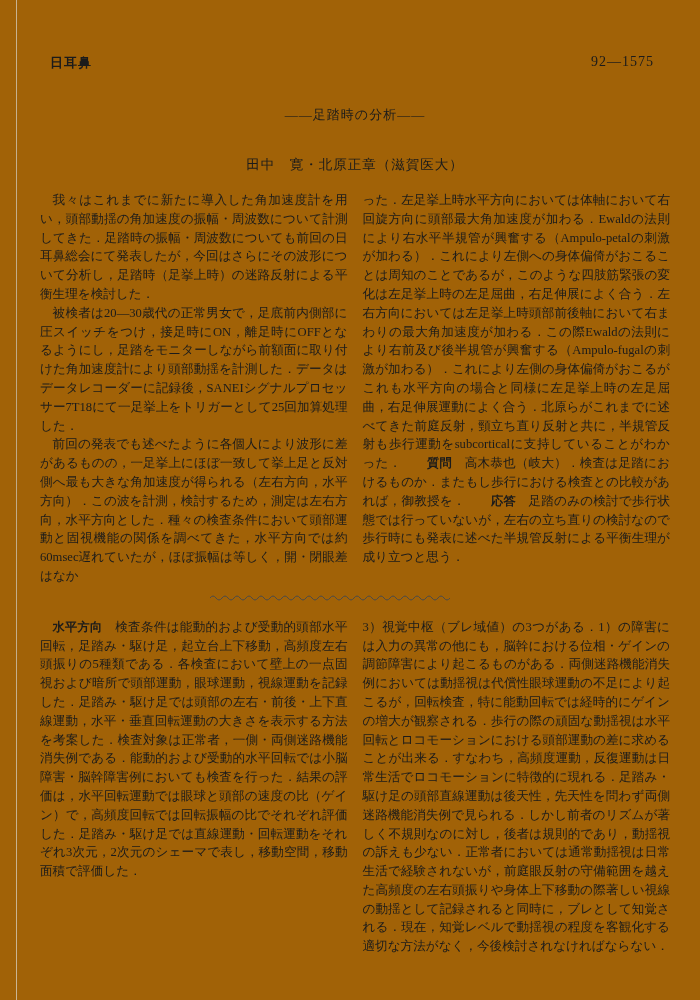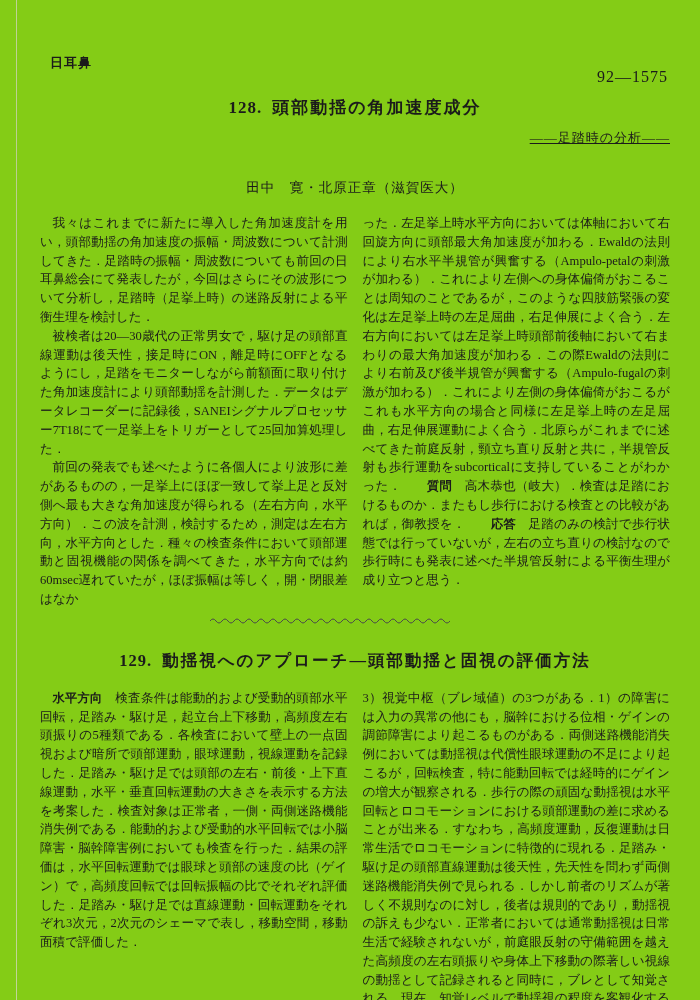--- a/index.html
+++ b/index.html
@@ -4,53 +4,52 @@
 <style>
   html,body{margin:0;padding:0;}
   body{
     width:700px;height:1000px;
     background:#e8e6e1;
     font-family:"Liberation Serif","DejaVu Serif",serif;
   }
   .page{
     position:relative;
     width:700px;height:1000px;
-    background:#84cc16;
+    background:#a16207;
     color:#1b1b1b;
     overflow:hidden;
     box-sizing:border-box;
   }
   .page-edge-line{
     position:absolute;left:16px;top:0;bottom:0;width:1px;
     background:linear-gradient(#d9d6cd,#c9c6bd 40%,#dcd9d0);
     opacity:.7;
   }
   .header{
     position:absolute;top:54px;left:0;right:0;height:22px;
   }
   .journal-label{
     position:absolute;left:50px;top:0;
     font-weight:bold;font-size:13px;letter-spacing:1px;
   }
   .page-number{
-    position:absolute;right:32px;top:0;
-    font-size:16px;letter-spacing:1px;margin-top:14px;
+    position:absolute;right:46px;top:0;
+    font-size:14px;letter-spacing:1px;
   }
   .content{
     position:absolute;top:96px;left:40px;right:30px;
   }
   .art-title{
     text-align:center;font-weight:bold;font-size:17px;
     letter-spacing:2px;margin:0;
   }
   .art-title .art-no{letter-spacing:1px;margin-right:10px;}
   .art-subtitle{
-    text-align:right;font-size:13px;letter-spacing:1px;
+    text-align:center;font-size:13px;letter-spacing:1px;
     margin:10px 0 0 0;
-    text-decoration:underline;
   }
   .art-authors{
     text-align:center;font-size:13.5px;letter-spacing:1px;
     margin:32px 0 0 0;
   }
   .columns{
     display:flex;gap:15px;margin-top:17px;
   }
   .col{flex:1;min-width:0;}
   .para{
@@ -77,47 +76,41 @@
   <div class="page-edge-line"></div>
 
   <div class="header">
     <span class="journal-label">日耳鼻</span>
     <span class="page-number">92—1575</span>
   </div>
 
   <div class="content">
 
     <section>
-      <h1 class="art-title">
-        <span class="art-no">128.</span><span>頭部動揺の角加速度成分</span>
-      </h1>
       <p class="art-subtitle">――足踏時の分析――</p>
       <p class="art-authors">田中　寛・北原正章（滋賀医大）</p>
       <div class="columns">
         <div class="col">
             <p class="para indent"><span>我々はこれまでに新たに導入した角加速度計を用い，頭部動揺の角加速度の振幅・周波数について計測してきた．足踏時の振幅・周波数についても前回の日耳鼻総会にて発表したが，今回はさらにその波形について分析し，足踏時（足挙上時）の迷路反射による平衡生理を検討した．</span></p>
-            <p class="para indent"><span>被検者は20—30歳代の正常男女で，駆け足の頭部直線運動は後天性，接足時にON，離足時にOFFとなるようにし，足踏をモニターしながら前額面に取り付けた角加速度計により頭部動揺を計測した．データはデータレコーダーに記録後，SANEIシグナルプロセッサー7T18にて一足挙上をトリガーとして25回加算処理した．</span></p>
+            <p class="para indent"><span>被検者は20—30歳代の正常男女で，足底前内側部に圧スイッチをつけ，接足時にON，離足時にOFFとなるようにし，足踏をモニターしながら前額面に取り付けた角加速度計により頭部動揺を計測した．データはデータレコーダーに記録後，SANEIシグナルプロセッサー7T18にて一足挙上をトリガーとして25回加算処理した．</span></p>
             <p class="para indent"><span>前回の発表でも述べたように各個人により波形に差があるものの，一足挙上にほぼ一致して挙上足と反対側へ最も大きな角加速度が得られる（左右方向，水平方向）．この波を計測，検討するため，測定は左右方向，水平方向とした．種々の検査条件において頭部運動と固視機能の関係を調べてきた，水平方向では約60msec遅れていたが，ほぼ振幅は等しく，開・閉眼差はなか</span></p>
           </div>
         <div class="col">
             <p class="para"><span>った．左足挙上時水平方向においては体軸において右回旋方向に頭部最大角加速度が加わる．Ewaldの法則により右水平半規管が興奮する（Ampulo-petalの刺激が加わる）．これにより左側への身体偏倚がおこることは周知のことであるが，このような四肢筋緊張の変化は左足挙上時の左足屈曲，右足伸展によく合う．左右方向においては左足挙上時頭部前後軸において右まわりの最大角加速度が加わる．この際Ewaldの法則により右前及び後半規管が興奮する（Ampulo-fugalの刺激が加わる）．これにより左側の身体偏倚がおこるがこれも水平方向の場合と同様に左足挙上時の左足屈曲，右足伸展運動によく合う．北原らがこれまでに述べてきた前庭反射，頸立ち直り反射と共に，半規管反射も歩行運動をsubcorticalに支持していることがわかった．　　</span><span class="bold">質問</span><span>　高木恭也（岐大）．検査は足踏におけるものか．またもし歩行における検査との比較があれば，御教授を．　　</span><span class="bold">応答</span><span>　足踏のみの検討で歩行状態では行っていないが，左右の立ち直りの検討なので歩行時にも発表に述べた半規管反射による平衡生理が成り立つと思う．</span></p>
           </div>
       </div>
     </section>
 
     <div class="wavy-divider">
       <svg width="245" height="9" viewBox="0 0 245 9">
         <path d="M0,6 q3,-4 6,0 t6,0 t6,0 t6,0 t6,0 t6,0 t6,0 t6,0 t6,0 t6,0 t6,0 t6,0 t6,0 t6,0 t6,0 t6,0 t6,0 t6,0 t6,0 t6,0 t6,0 t6,0 t6,0 t6,0 t6,0 t6,0 t6,0 t6,0 t6,0 t6,0 t6,0 t6,0 t6,0 t6,0 t6,0 t6,0 t6,0 t6,0 t6,0 t6,0"></path>
       </svg>
     </div>
 
     <section>
-      <h1 class="art-title art-129-title">
-        <span class="art-no">129.</span><span>動揺視へのアプローチ―頭部動揺と固視の評価方法</span>
-      </h1>
       <div class="columns">
         <div class="col">
             <p class="para indent"><span class="bold">水平方向</span><span>　検査条件は能動的および受動的頭部水平回転，足踏み・駆け足，起立台上下移動，高頻度左右頭振りの5種類である．各検査において壁上の一点固視および暗所で頭部運動，眼球運動，視線運動を記録した．足踏み・駆け足では頭部の左右・前後・上下直線運動，水平・垂直回転運動の大きさを表示する方法を考案した．検査対象は正常者，一側・両側迷路機能消失例である．能動的および受動的水平回転では小脳障害・脳幹障害例においても検査を行った．結果の評価は，水平回転運動では眼球と頭部の速度の比（ゲイン）で，高頻度回転では回転振幅の比でそれぞれ評価した．足踏み・駆け足では直線運動・回転運動をそれぞれ3次元，2次元のシェーマで表し，移動空間，移動面積で評価した．</span></p>
           </div>
         <div class="col">
             <p class="para"><span>3）視覚中枢（ブレ域値）の3つがある．1）の障害には入力の異常の他にも，脳幹における位相・ゲインの調節障害により起こるものがある．両側迷路機能消失例においては動揺視は代償性眼球運動の不足により起こるが，回転検査，特に能動回転では経時的にゲインの増大が観察される．歩行の際の頑固な動揺視は水平回転とロコモーションにおける頭部運動の差に求めることが出来る．すなわち，高頻度運動，反復運動は日常生活でロコモーションに特徴的に現れる．足踏み・駆け足の頭部直線運動は後天性，先天性を問わず両側迷路機能消失例で見られる．しかし前者のリズムが著しく不規則なのに対し，後者は規則的であり，動揺視の訴えも少ない．正常者においては通常動揺視は日常生活で経験されないが，前庭眼反射の守備範囲を越えた高頻度の左右頭振りや身体上下移動の際著しい視線の動揺として記録されると同時に，ブレとして知覚される．現在，知覚レベルで動揺視の程度を客観化する適切な方法がなく，今後検討されなければならない．</span></p>
           </div>
       </div>
     </section>
 

